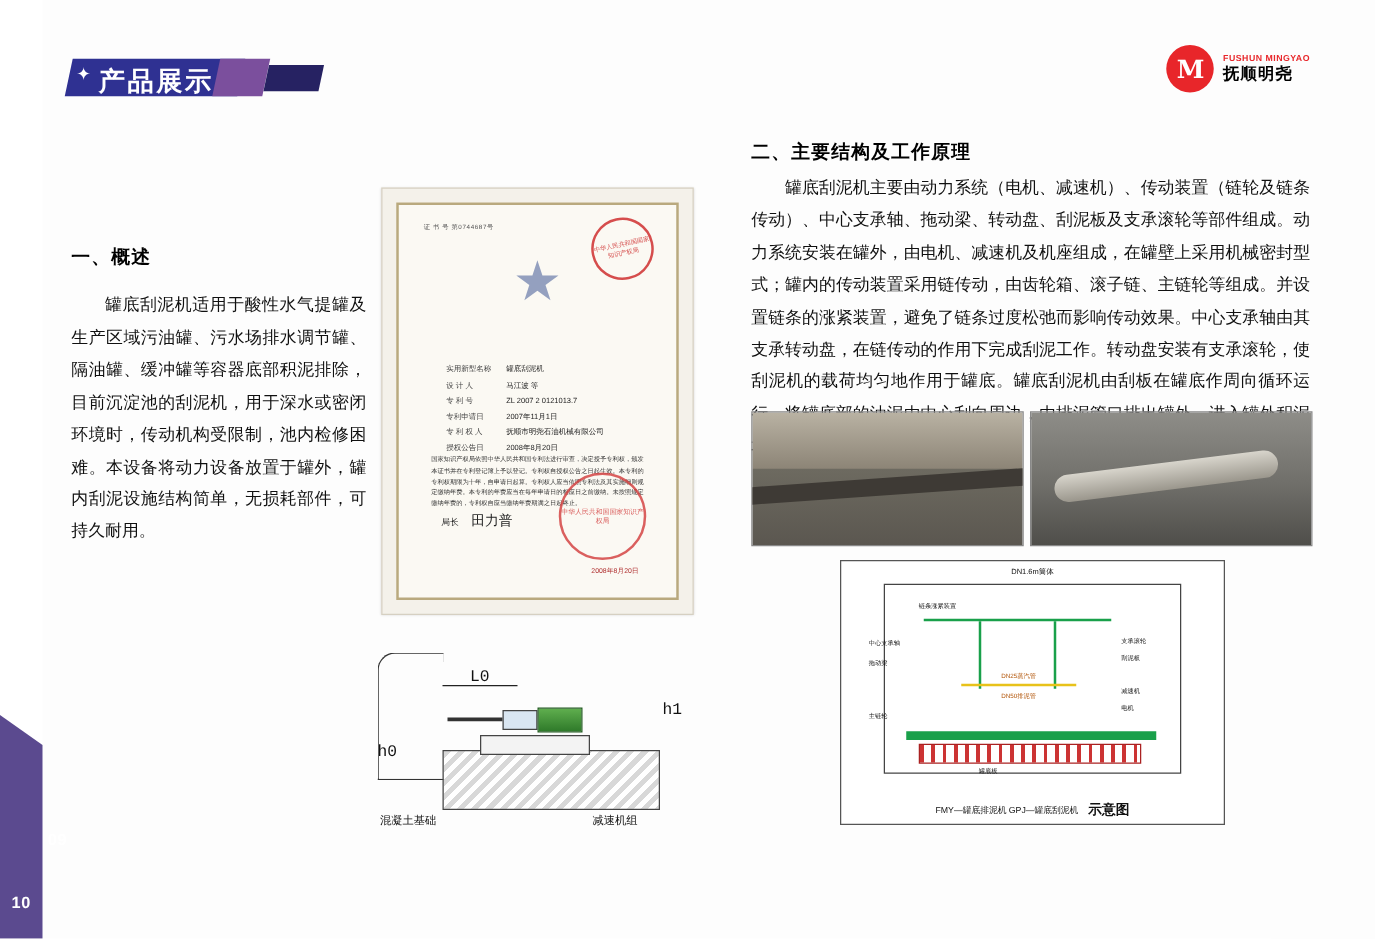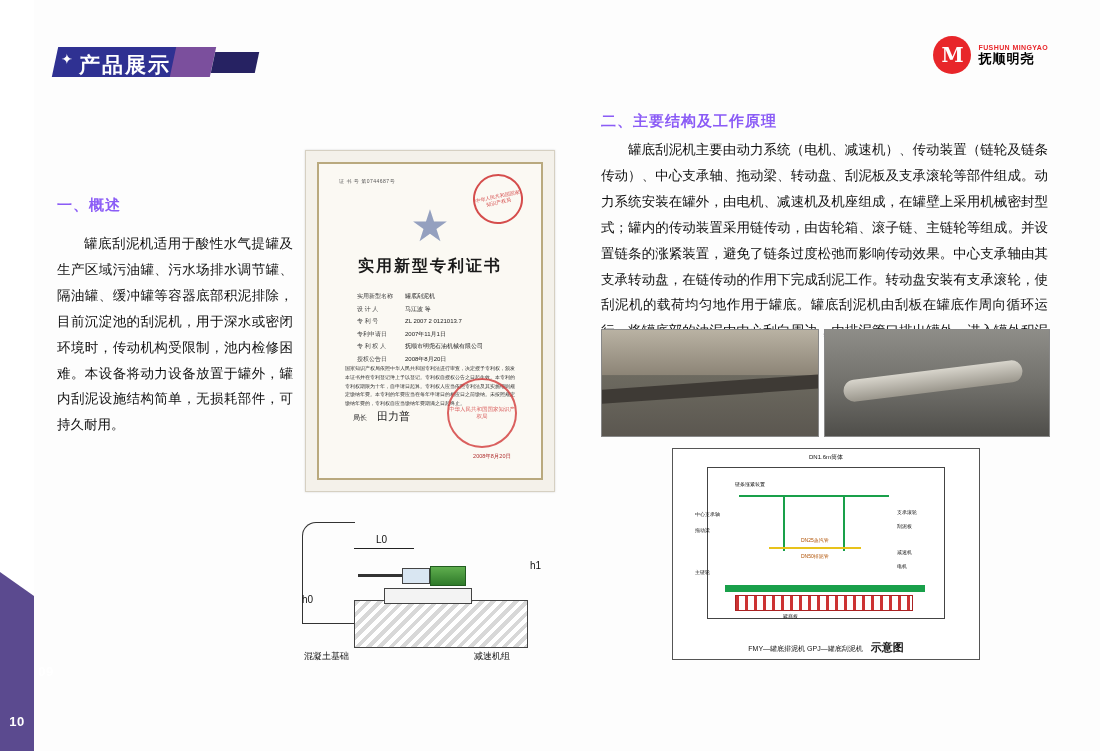--- a/index.html
+++ b/index.html
@@ -165,21 +165,21 @@
     align-items: center;
     justify-content: center;
     color: #ffffff;
     font-size: 17px;
     font-weight: bold;
     letter-spacing: 1px;
   }
 
   .section-head {
     position: absolute;
-    color: #8b5cf6;
+    color: #000000;
     font-size: 15px;
     font-weight: bold;
     letter-spacing: 1px;
   }
   .sh-left { left: 57px; top: 196px; }
   .sh-right { left: 601px; top: 112px; }
 
   .body-text {
     position: absolute;
     font-size: 13.5px;
@@ -419,23 +419,23 @@
     background: #333;
   }
   .sd-dimtop {
     position: absolute;
     left: 56px; top: 40px;
     width: 60px; height: 1px;
     background: #222;
   }
   .sd-dimlabel {
     position: absolute;
-    font-size: 10px;
-    color: #111;
-    font-family: Liberation Sans, sans-serif;
+    font-size: 13px;
+    color: #111;
+    font-family: Liberation Mono, monospace;
   }
   .sd-caption {
     position: absolute;
     font-size: 9px;
     color: #111;
   }
 
   
   .photo {
     position: absolute;
@@ -587,21 +587,20 @@
 
 
   <div class="section-head sh-left">一、概述</div>
   <div class="body-text bt-left">罐底刮泥机适用于酸性水气提罐及生产区域污油罐、污水场排水调节罐、隔油罐、缓冲罐等容器底部积泥排除，目前沉淀池的刮泥机，用于深水或密闭环境时，传动机构受限制，池内检修困难。本设备将动力设备放置于罐外，罐内刮泥设施结构简单，无损耗部件，可持久耐用。</div>
 
   <div class="cert">
     <div class="cert-inner">
       <div class="cert-topline">证 书 号 第0744687号</div>
       <div class="cert-seal-top">中华人民共和国国家知识产权局</div>
       <div class="cert-emblem">★</div>
-      <div class="cert-title">实用新型专利证书</div>
       <div class="cert-fields">
         <div><span class="lab">实用新型名称</span><span>罐底刮泥机</span></div>
         <div><span class="lab">设 计 人</span><span>马江波 等</span></div>
         <div><span class="lab">专 利 号</span><span>ZL 2007 2 0121013.7</span></div>
         <div><span class="lab">专利申请日</span><span>2007年11月1日</span></div>
         <div><span class="lab">专 利 权 人</span><span>抚顺市明尧石油机械有限公司</span></div>
         <div><span class="lab">授权公告日</span><span>2008年8月20日</span></div>
       </div>
       <div class="cert-para">国家知识产权局依照中华人民共和国专利法进行审查，决定授予专利权，颁发本证书并在专利登记簿上予以登记。专利权自授权公告之日起生效。本专利的专利权期限为十年，自申请日起算。专利权人应当依照专利法及其实施细则规定缴纳年费。本专利的年费应当在每年申请日的相应日之前缴纳。未按照规定缴纳年费的，专利权自应当缴纳年费期满之日起终止。</div>
       <div class="cert-sign">

